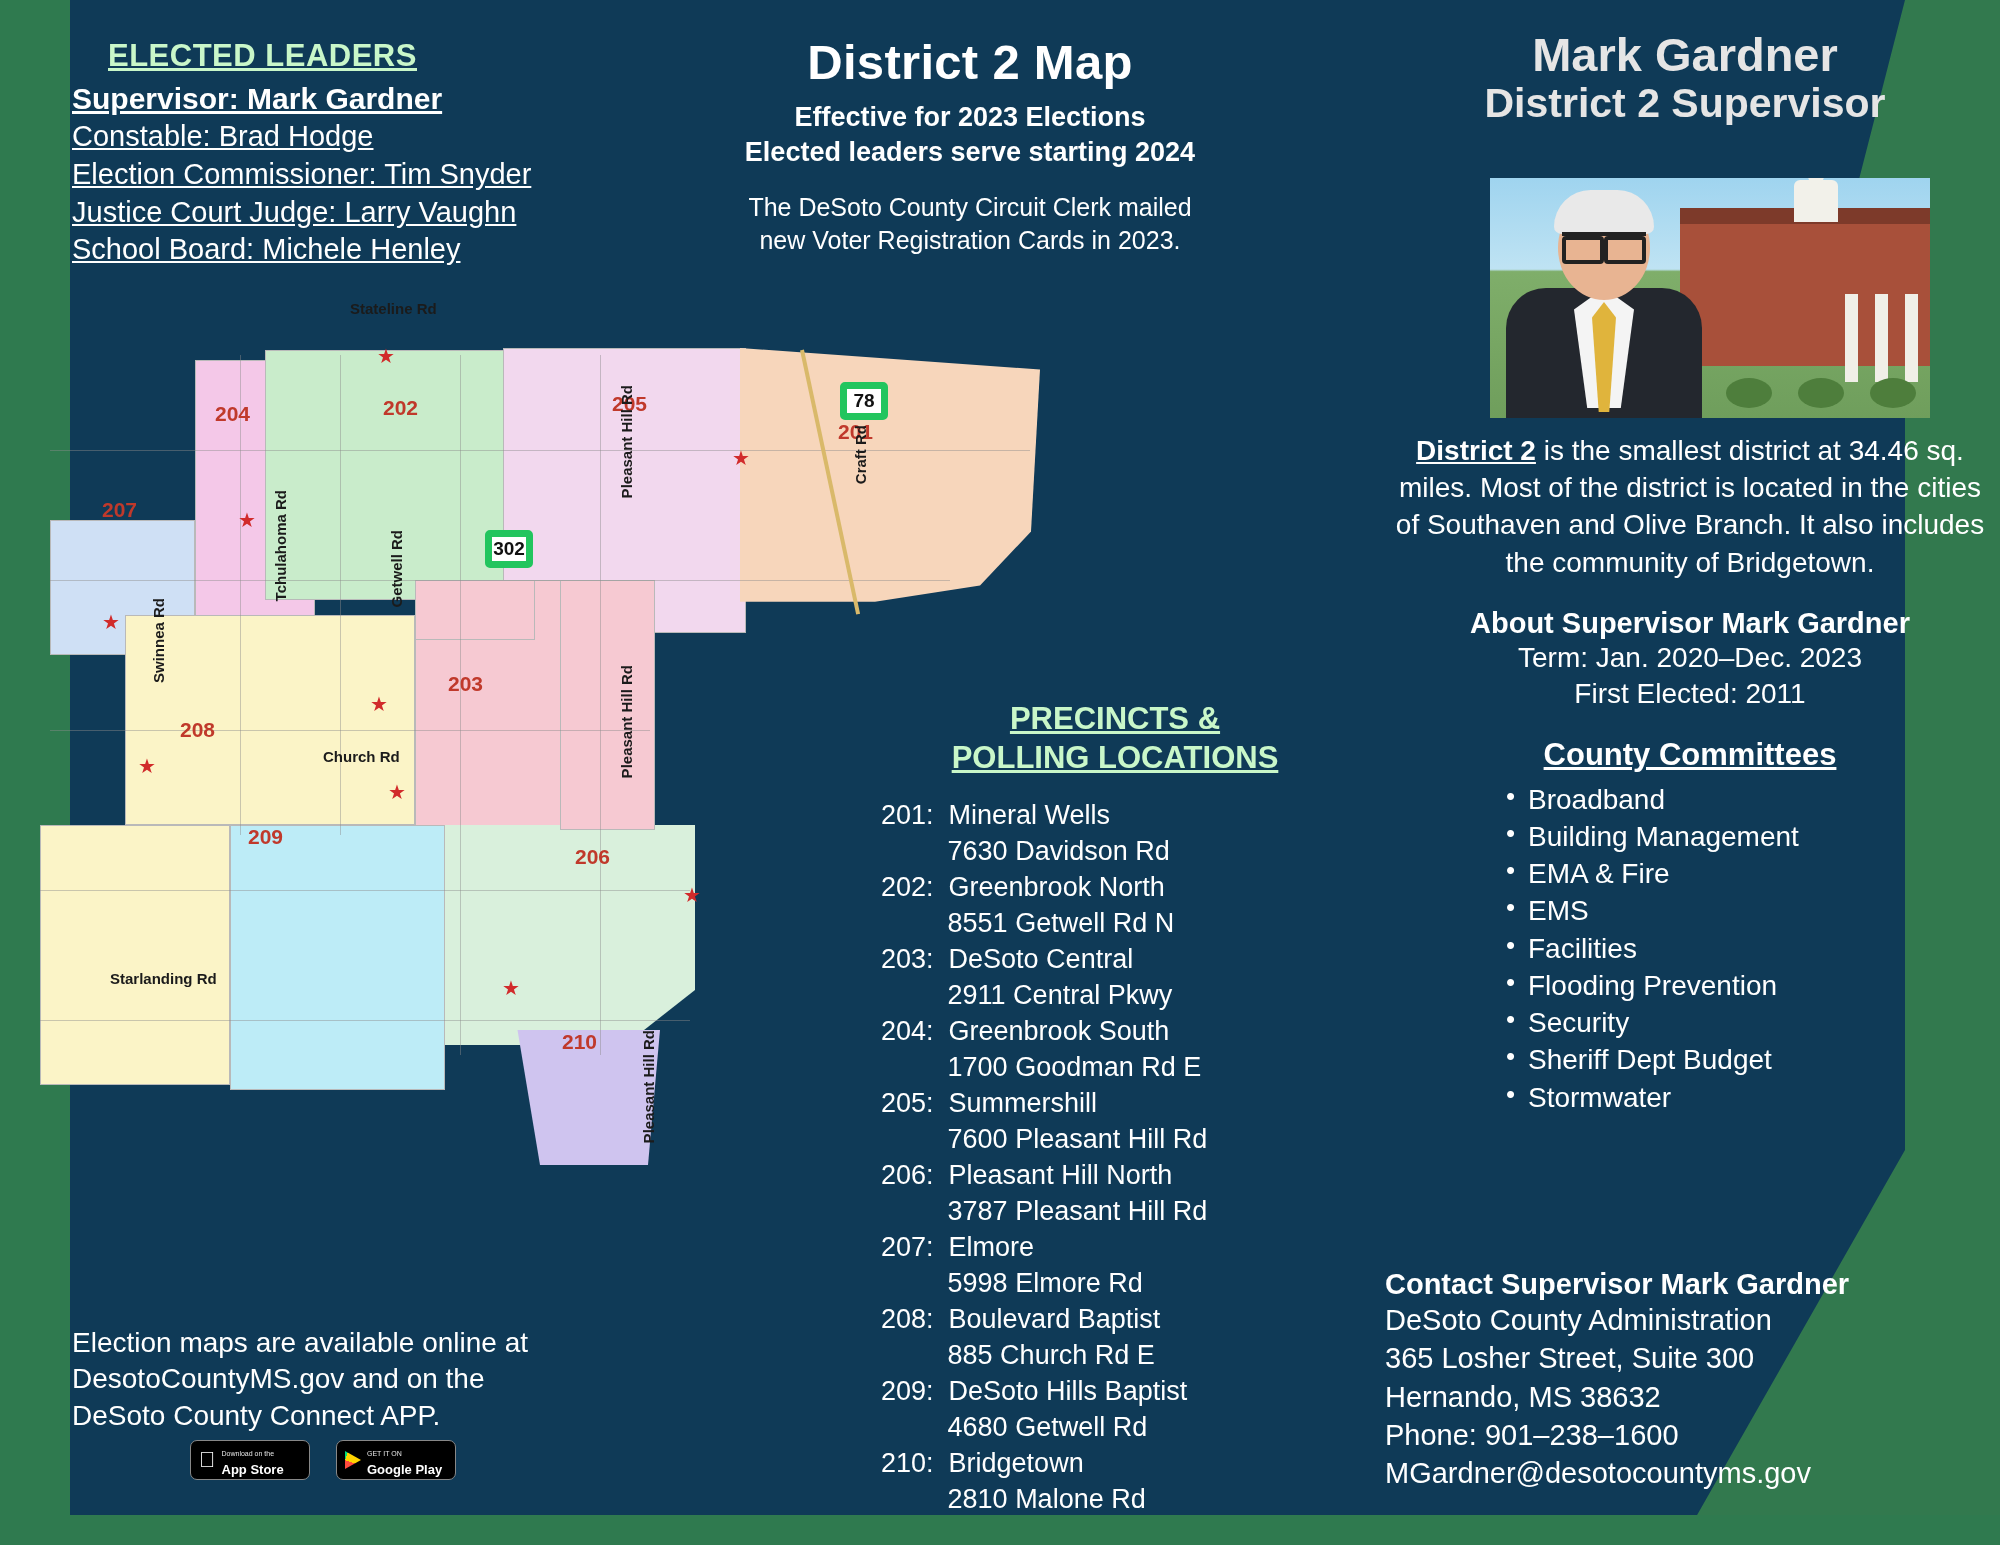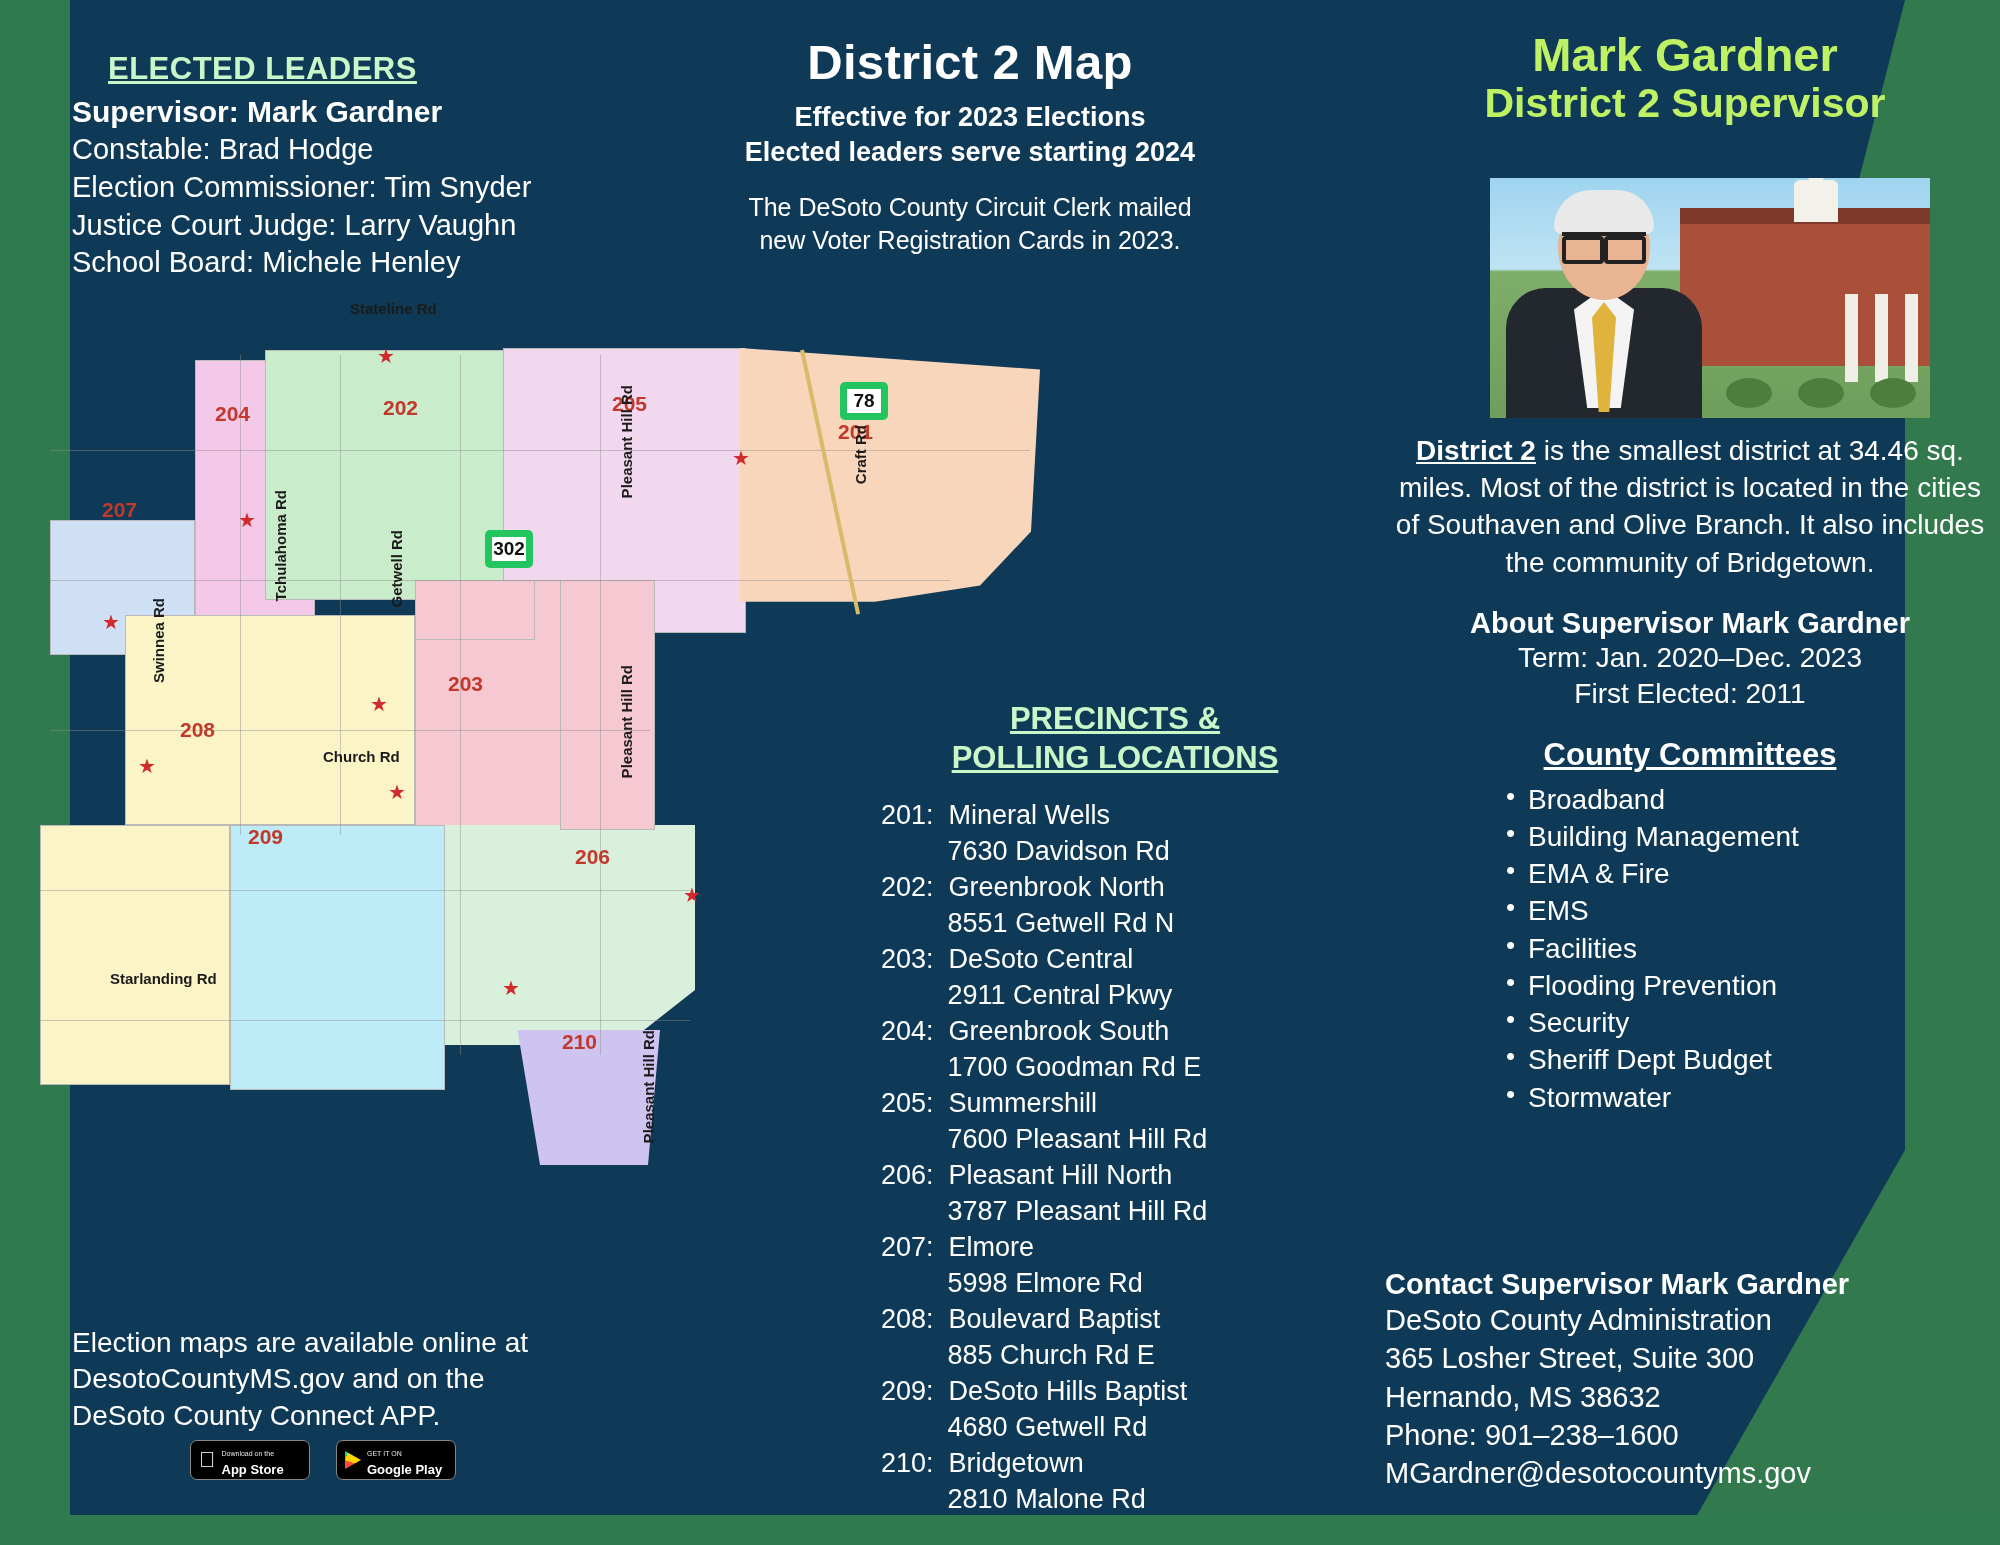--- a/index.html
+++ b/index.html
@@ -13,36 +13,36 @@
   .bg-navy-main{
     position:absolute;left:0;top:0;width:2000px;height:1545px;
     background:#0f3a57;
     clip-path:polygon(55px 0, 1905px 0, 1805px 390px, 1905px 390px, 1905px 1150px, 1680px 1545px, 55px 1545px);
   }
   .green-left{position:absolute;left:0;top:0;width:70px;height:1545px;background:#2f7a4f;}
   .green-bottom{position:absolute;left:0;bottom:0;width:2000px;height:30px;background:#2f7a4f;}
   h1,h2,h3,p,ul,li{margin:0;padding:0;}
 
   
-  #elected{position:absolute;left:72px;top:51px;width:560px;color:#fff;}
+  #elected{position:absolute;left:72px;top:38px;width:560px;color:#fff;text-decoration:underline;}
   #elected .hdr{
     font-size:31px;font-weight:bold;color:#c9f7c9;text-decoration:underline;
     letter-spacing:.5px;margin-bottom:6px;padding-left:36px;
   }
   #elected .sup{font-size:30px;font-weight:bold;line-height:1.28;}
   #elected .row{font-size:29px;line-height:1.3;font-weight:normal;}
 
   
   #center-title{position:absolute;left:660px;top:34px;width:620px;text-align:center;color:#fff;}
   #center-title .t1{font-size:49px;font-weight:bold;letter-spacing:.3px;}
   #center-title .t2{font-size:27px;font-weight:bold;margin-top:10px;line-height:1.28;}
   #center-title .t3{font-size:25px;margin-top:22px;line-height:1.3;}
 
   
-  #right{position:absolute;left:1390px;top:30px;width:590px;color:#bef264;text-align:center;}
+  #right{position:absolute;left:1390px;top:30px;width:590px;color:#e5e5e5;text-align:center;}
   #right .name{font-size:47px;font-weight:bold;line-height:1.08;}
   #right .role{font-size:41px;font-weight:bold;line-height:1.1;}
   .photo-wrap{position:absolute;left:1490px;top:178px;width:440px;height:240px;overflow:hidden;}
   .photo-bg{position:absolute;inset:0;
     background:linear-gradient(#9fd4ef 0%, #bfe3f3 38%, #7fae6a 39%, #6f9e5c 100%);}
   .bldg{position:absolute;right:0;top:38px;width:250px;height:150px;background:#a8503a;}
   .bldg-roof{position:absolute;right:0;top:30px;width:250px;height:16px;background:#7d3a2a;}
   .bldg-col{position:absolute;bottom:36px;width:13px;height:88px;background:#f0efe7;}
   .cupola{position:absolute;right:92px;top:2px;width:44px;height:42px;background:#f2f1ea;border-radius:6px 6px 0 0;}
   .cupola-top{position:absolute;right:106px;top:-10px;width:16px;height:16px;background:#f2f1ea;border-radius:50%;}

